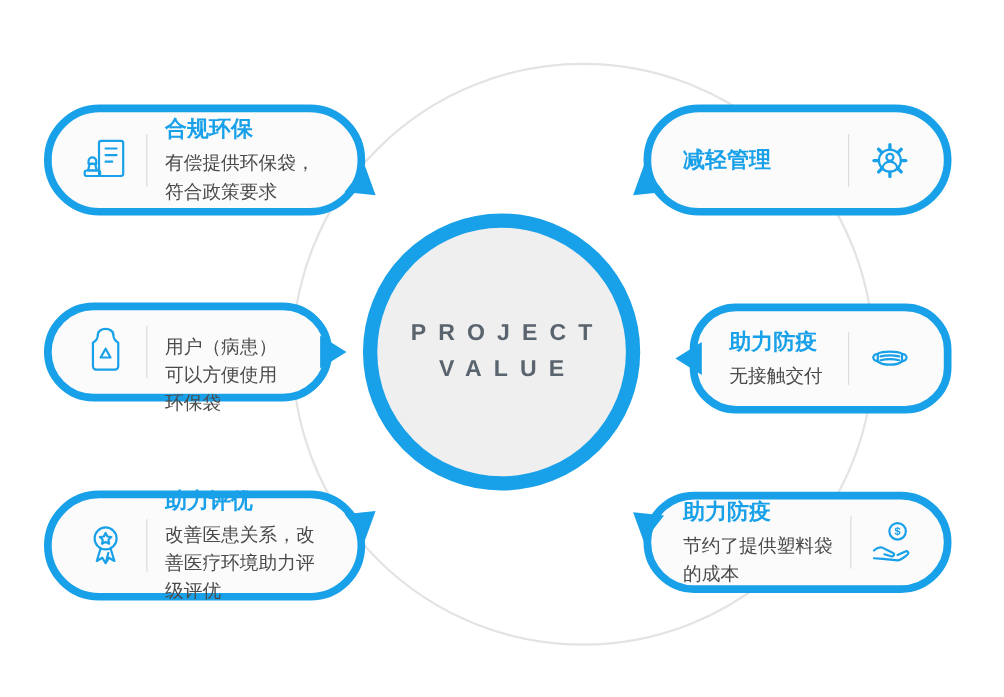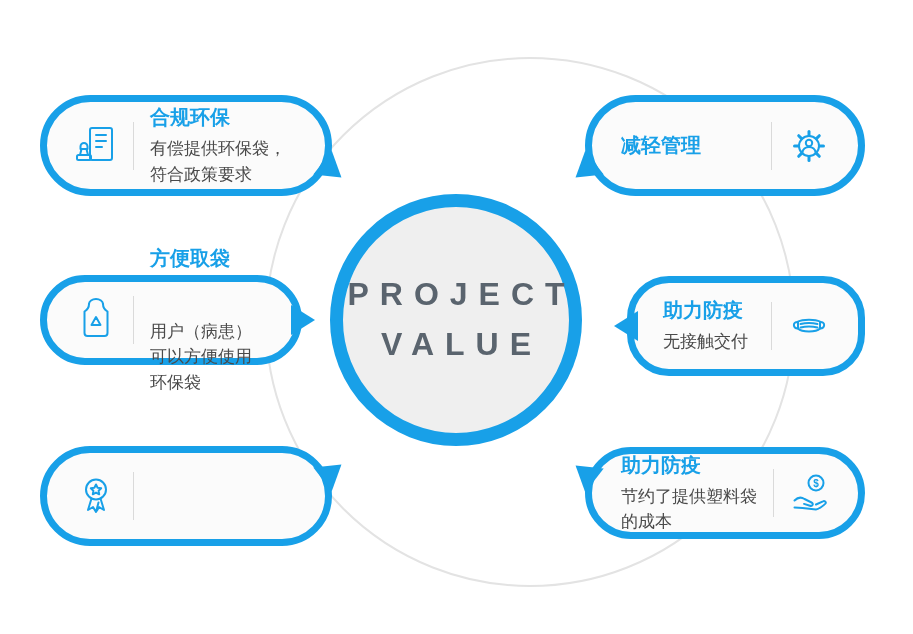--- a/index.html
+++ b/index.html
@@ -12,21 +12,21 @@
     position:absolute;left:265px;top:57px;width:530px;height:530px;
     border:2px solid #e3e3e3;border-radius:50%;box-sizing:border-box;z-index:0;
   }
   
   .center-circle{
     position:absolute;left:330px;top:194px;width:252px;height:252px;box-sizing:border-box;
     border:13px solid #18A0E8;background:#efefef;border-radius:50%;
     display:flex;flex-direction:column;align-items:center;justify-content:center;z-index:3;
   }
   .center-line{
-    font-size:32px;font-weight:bold;color:#5a646e;letter-spacing:11px;padding-left:11px;
+    font-size:21px;font-weight:bold;color:#5a646e;letter-spacing:11px;padding-left:11px;
     line-height:1.55;white-space:nowrap;
   }
   
   .card{
     position:absolute;box-sizing:border-box;background:#fbfbfb;border:7px solid #18A0E8;
     display:flex;align-items:center;z-index:2;
   }
   .tip{position:absolute;width:0;height:0;}
   .tip-right{border-top:15px solid transparent;border-bottom:15px solid transparent;border-left:24px solid #18A0E8;}
   .tip-left{border-top:15px solid transparent;border-bottom:15px solid transparent;border-right:24px solid #18A0E8;}
@@ -96,36 +96,39 @@
     <span class="tip tip-right"></span>
     <div class="icon-wrap">
       <svg class="icn" viewBox="0 0 46 46" aria-hidden="true">
         <path d="M16 7 c0 4 -2 6 -4.5 7.5 V36 a3 3 0 0 0 3 3 h17 a3 3 0 0 0 3 -3 V14.5 C32 13 30 11 30 7"></path>
         <path d="M16 7 a7 5 0 0 1 14 0"></path>
         <path d="M23 20 l4.5 8 h-9 Z"></path>
       </svg>
     </div>
     <div class="divider"></div>
     <div class="text">
-      <div class="title">方便取袋</div>
       <div class="desc">用户（病患）可以方便使用环保袋</div>
     </div>
   </div>
 
   <div class="card card-l c2">
     <span class="tip tip-right"></span>
     <div class="icon-wrap">
       <svg class="icn" viewBox="0 0 46 46" aria-hidden="true">
         <circle cx="23" cy="16.5" r="10"></circle>
         <path d="M23 11.5 l1.6 3.2 3.6 0.5 -2.6 2.5 0.6 3.6 -3.2 -1.7 -3.2 1.7 0.6 -3.6 -2.6 -2.5 3.6 -0.5 Z"></path>
         <path d="M18.5 25.5 L15 37 l5 -3 3 5 2.5 -9.5"></path>
         <path d="M27.5 25.5 L31 37 l-5 -3 -2 3.5"></path>
       </svg>
     </div>
     <div class="divider"></div>
+    <div class="text">
+      <div class="title">助力评优</div>
+      <div class="desc">改善医患关系，改善医疗环境助力评级评优</div>
+    </div>
   </div>
 
   <div class="card card-r c3">
     <span class="tip tip-left"></span>
     <div class="text">
       <div class="title">减轻管理</div>
     </div>
     <div class="divider"></div>
     <div class="icon-wrap">
       <svg class="icn" viewBox="0 0 46 46" aria-hidden="true">

